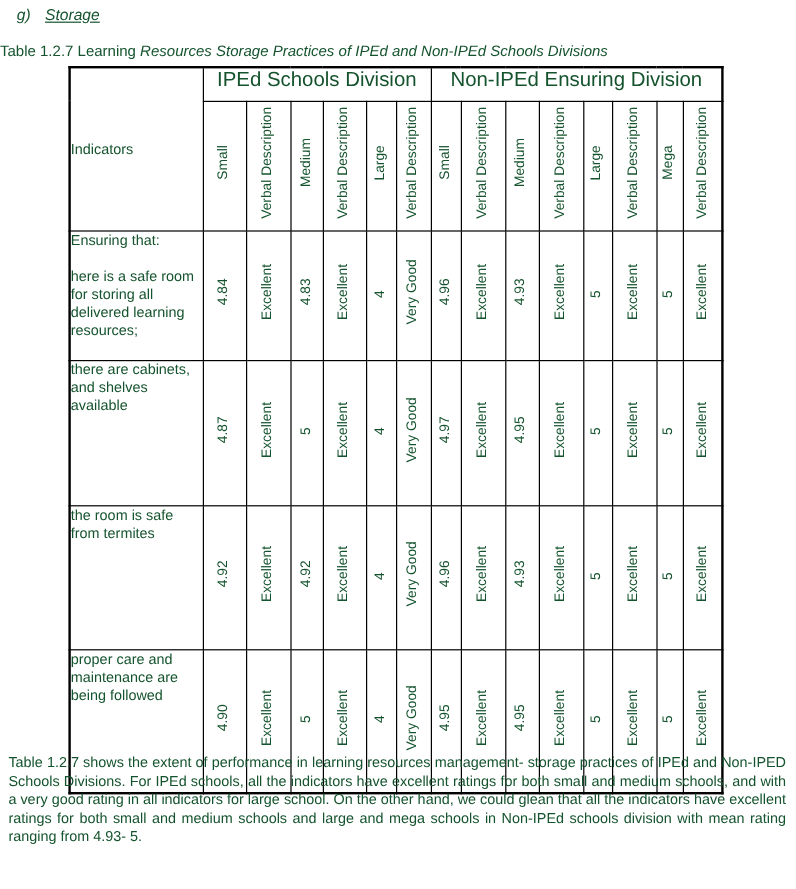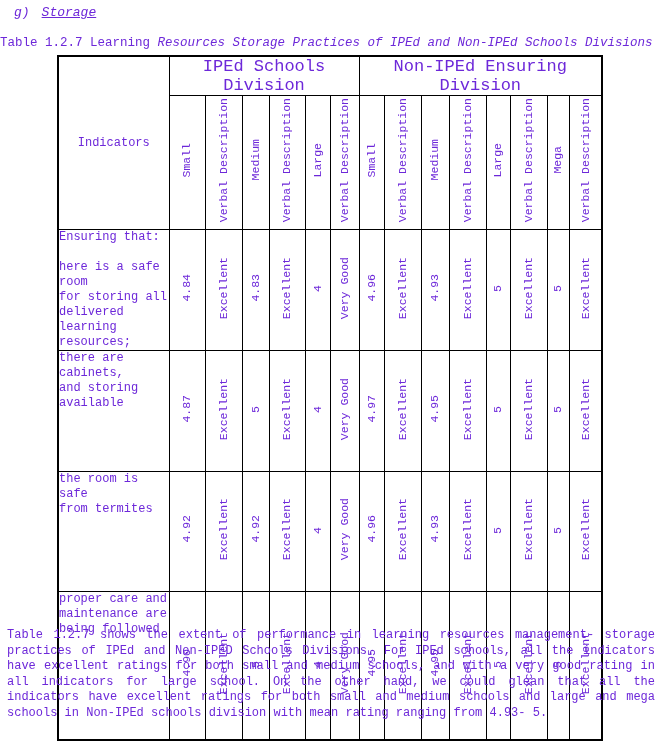--- a/index.html
+++ b/index.html
@@ -1,22 +1,22 @@
 <!DOCTYPE html>
 <html><head>
 <meta charset="utf-8">
 <style>
   html, body { margin: 0; padding: 0; background: #ffffff; }
   .page {
     position: relative;
     width: 663px;
     height: 741px;
     background: #ffffff;
-    color: #6d28d9;
-    font-family: Liberation Mono, monospace;
+    color: #14532d;
+    font-family: Liberation Sans, sans-serif;
     overflow: hidden;
   }
   .section-heading {
     position: absolute;
     top: 5px;
     left: 14px;
     font-size: 13px;
     font-style: italic;
   }
   .section-heading .sec-label { margin-right: 12px; }
@@ -40,30 +40,29 @@
   table.storage td {
     border: 1px solid #000;
     padding: 0;
     overflow: hidden;
   }
   tr.tr-div   { height: 28px; }
   tr.tr-cols  { height: 108px; }
   tr.tr-r1    { height: 108px; padding-left: 20px; }
   tr.tr-r2    { height: 121px; }
   tr.tr-r3    { height: 120px; }
-  tr.tr-r4    { height: 148px; }
+  tr.tr-r4    { height: 120px; }
   td.division-cell {
     font-size: 17px;
     text-align: center;
     vertical-align: top;
     padding-top: 1px;
   }
   td.indicators-head {
     font-size: 12px;
-    text-align: center;
     vertical-align: middle;
   }
   td.vcell {
     text-align: center;
     vertical-align: middle;
   }
   .vtext {
     display: inline-block;
     writing-mode: vertical-rl;
     transform: rotate(180deg);
@@ -165,21 +164,21 @@
       <td class="vcell"><span class="vtext">4.93</span></td>
       <td class="vcell"><span class="vtext">Excellent</span></td>
       <td class="vcell"><span class="vtext">5</span></td>
       <td class="vcell"><span class="vtext">Excellent</span></td>
       <td class="vcell"><span class="vtext">5</span></td>
       <td class="vcell"><span class="vtext">Excellent</span></td>
     </tr>
 
     <tr class="tr-r2">
       <td class="indicator-cell">there are cabinets,
-and storing
+and shelves
 available</td>
       <td class="vcell"><span class="vtext">4.87</span></td>
       <td class="vcell"><span class="vtext">Excellent</span></td>
       <td class="vcell"><span class="vtext">5</span></td>
       <td class="vcell"><span class="vtext">Excellent</span></td>
       <td class="vcell"><span class="vtext">4</span></td>
       <td class="vcell"><span class="vtext">Very Good</span></td>
       <td class="vcell"><span class="vtext">4.97</span></td>
       <td class="vcell"><span class="vtext">Excellent</span></td>
       <td class="vcell"><span class="vtext">4.95</span></td>

